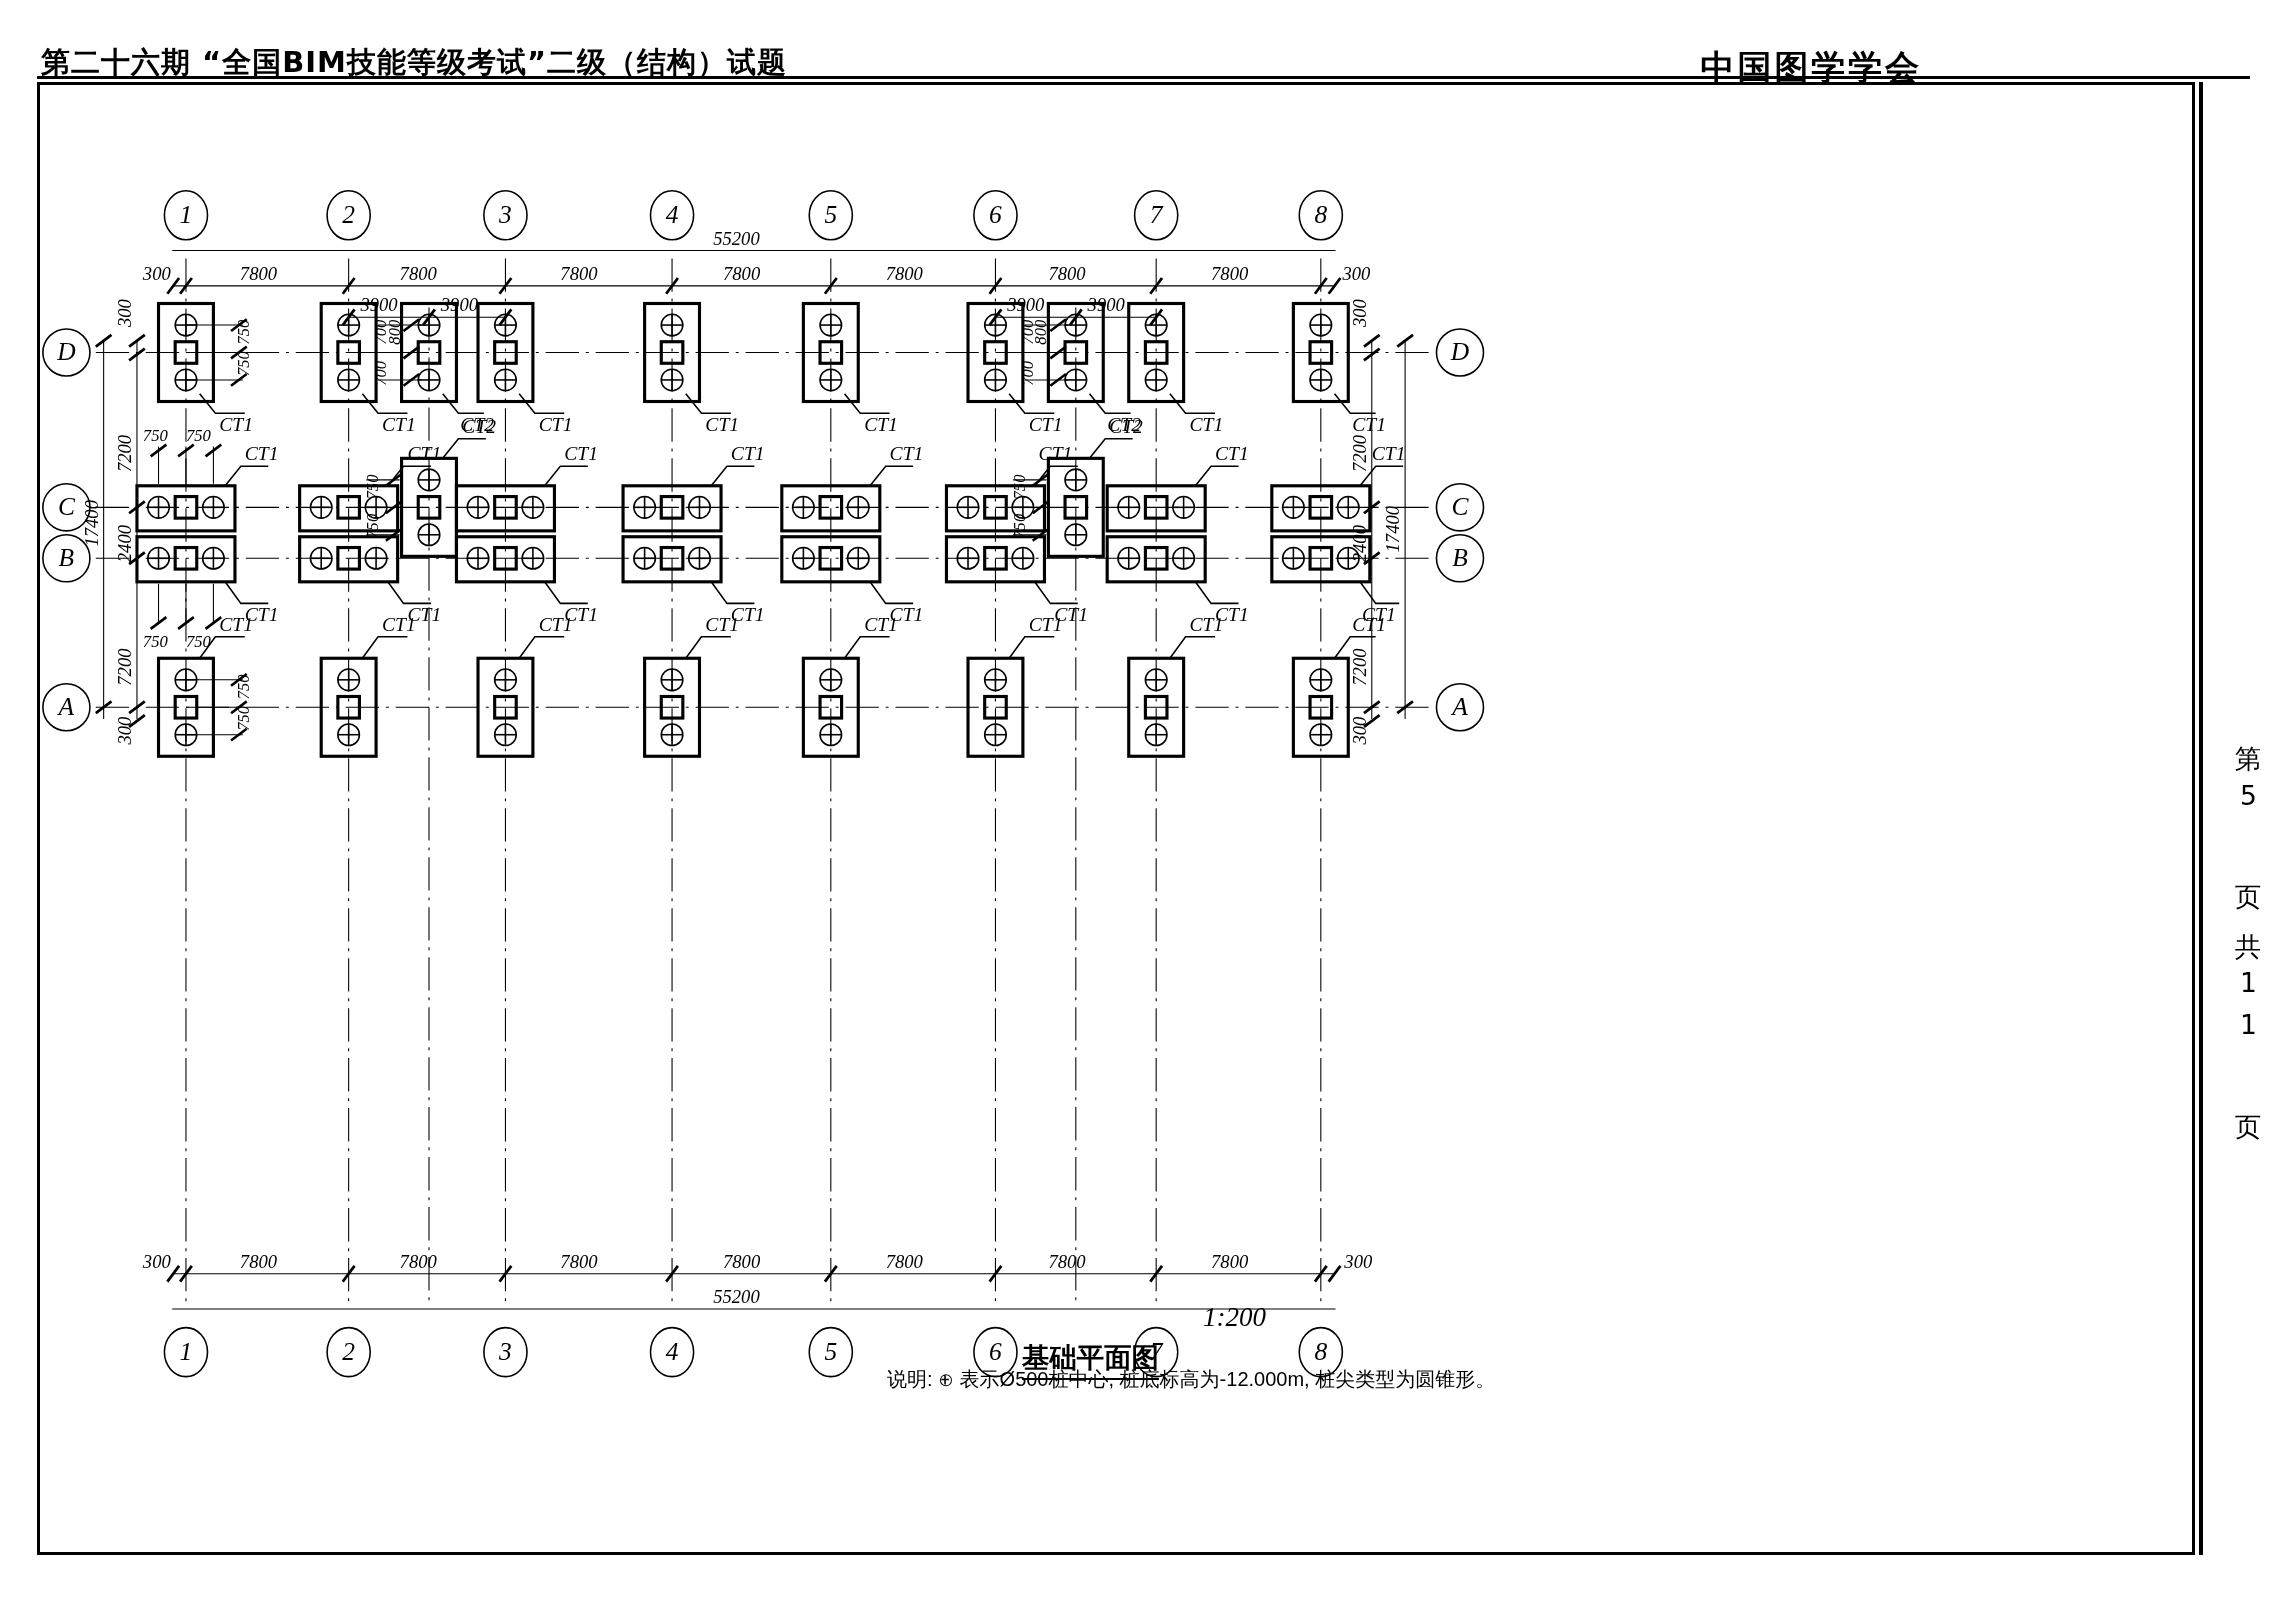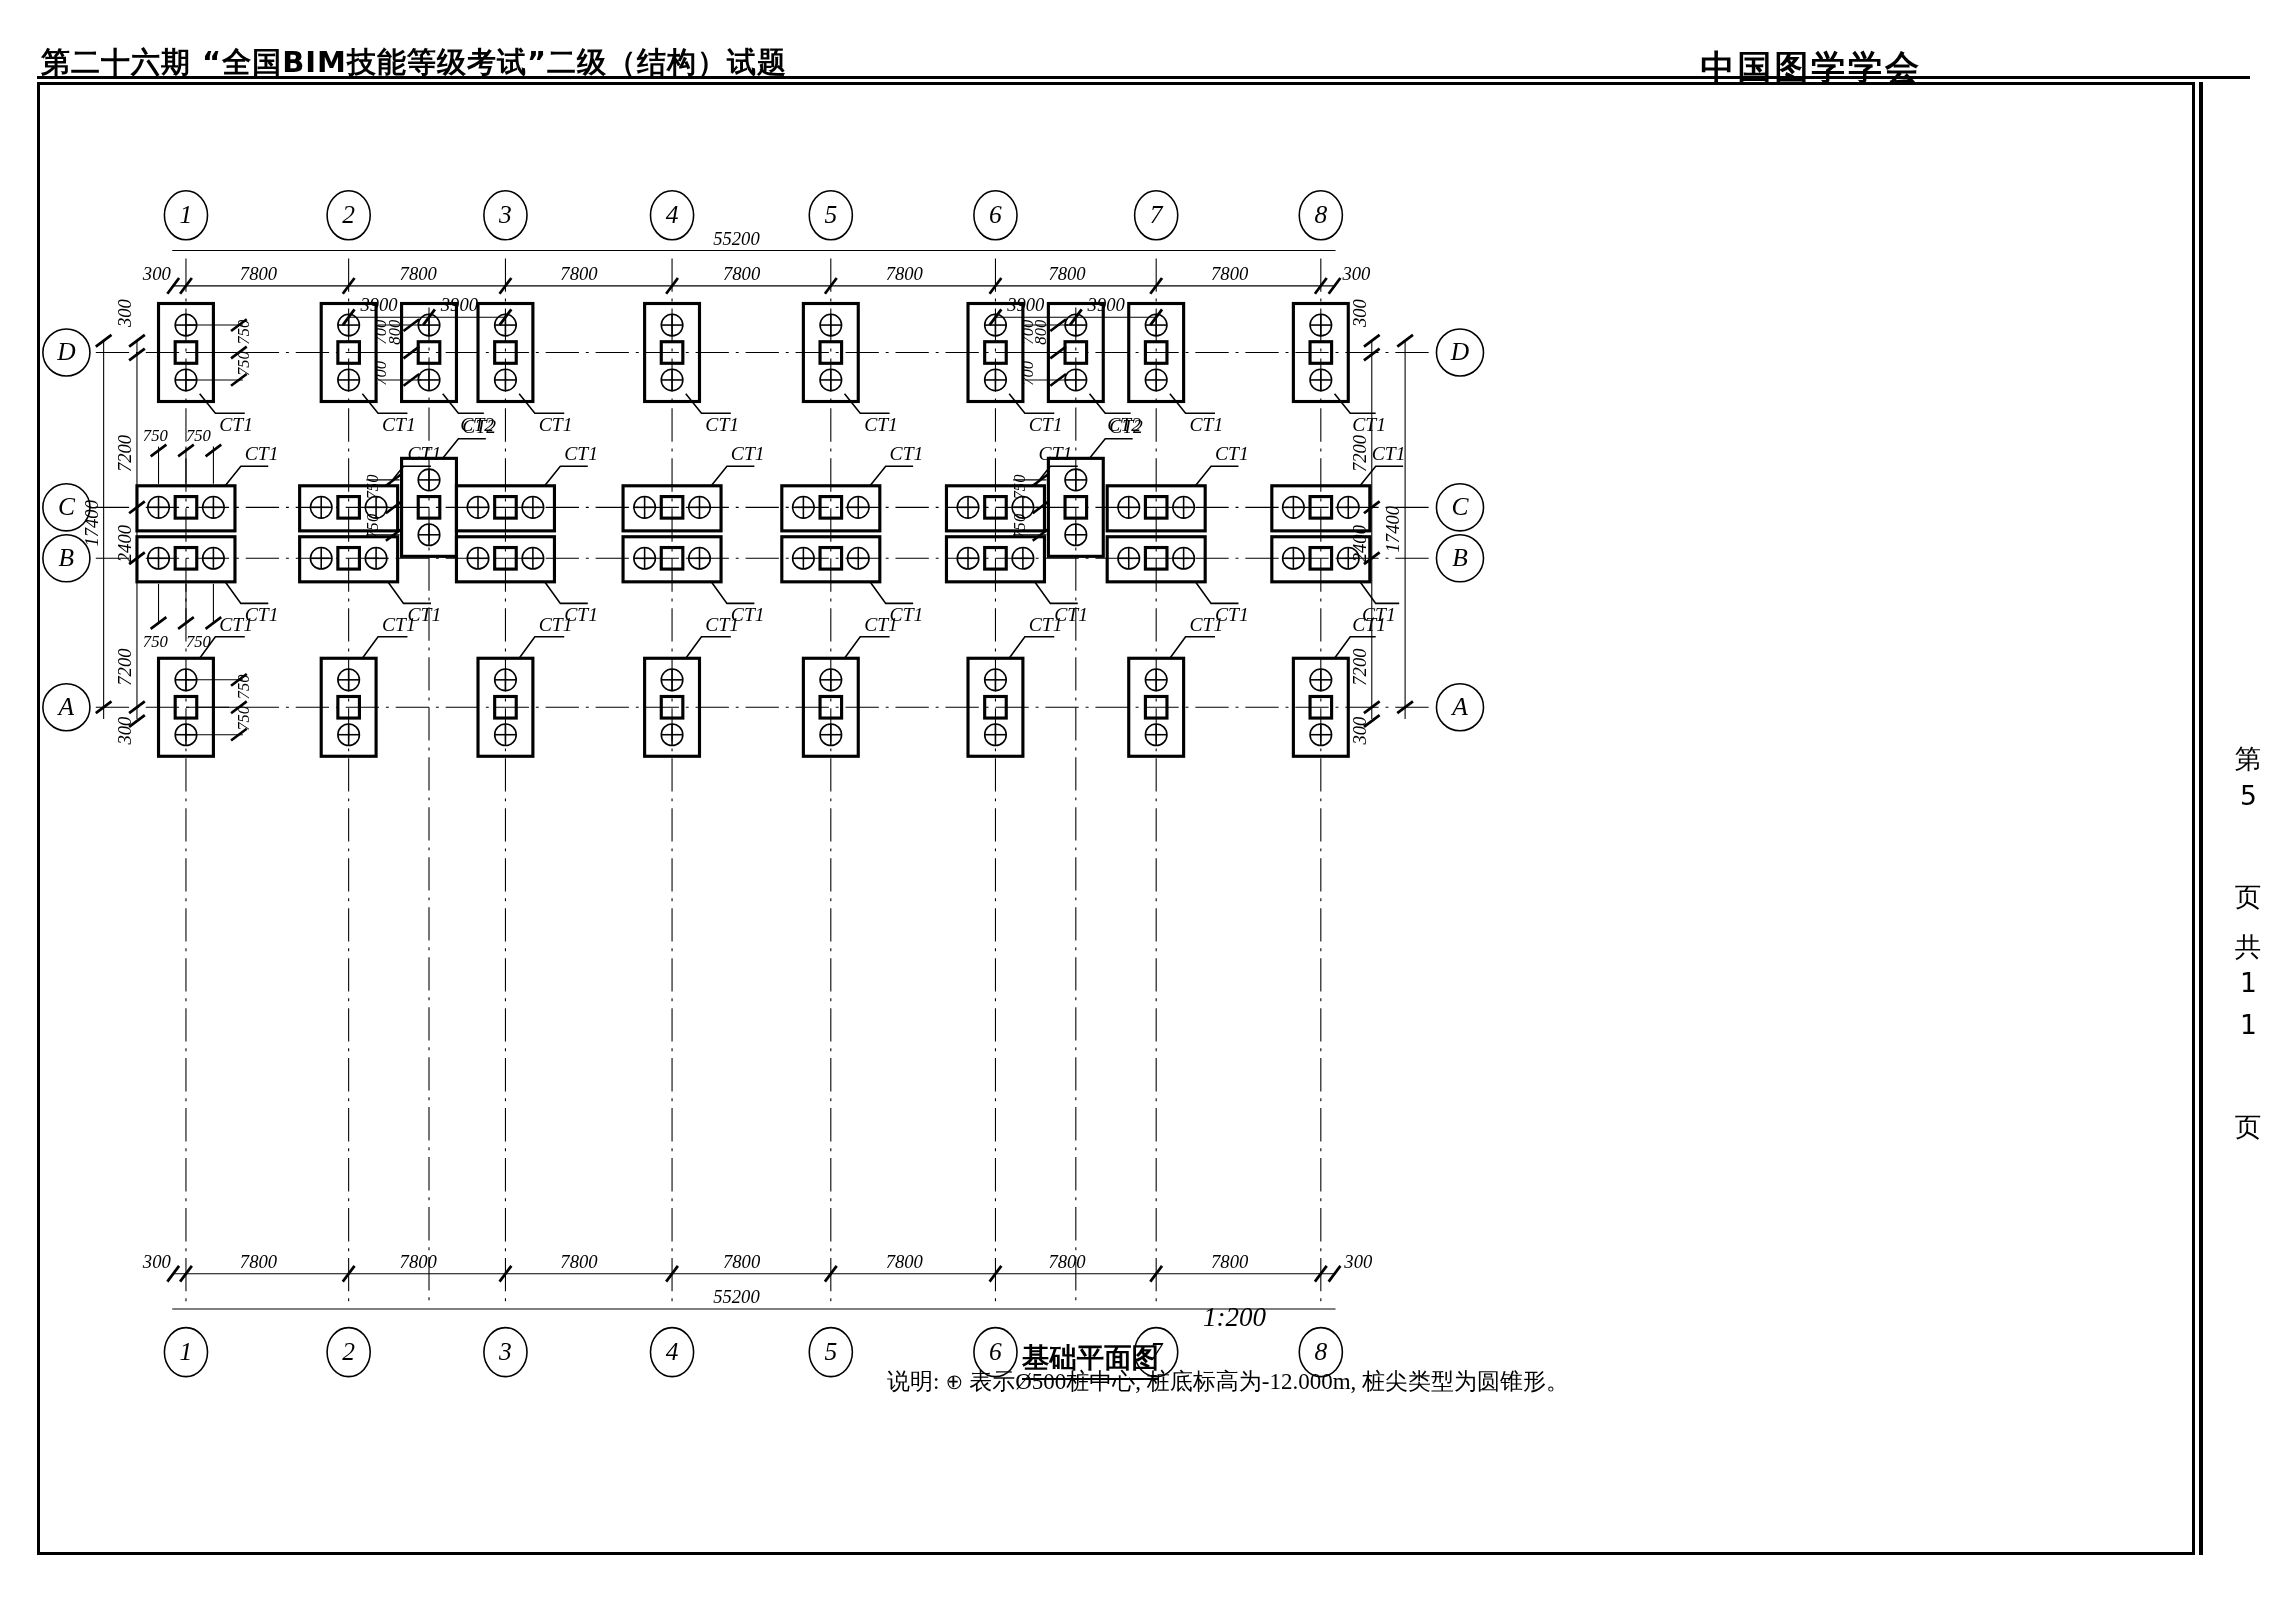--- a/index.html
+++ b/index.html
@@ -27,22 +27,22 @@
            white-space:nowrap;}
 
   
   #dwg{position:absolute;left:37px;top:82px;}
 
   
   #caption{position:absolute;left:1022px;top:1296px;font-size:27.4px;font-weight:700;
            font-family:"DejaVu Sans",sans-serif;border-bottom:2px solid #000;padding-bottom:2px;margin-top:44px;}
   #caption-scale{position:absolute;left:1203px;top:1302px;font-size:27px;
                  font-family:"Liberation Serif",serif;font-style:italic;}
-  #note{position:absolute;left:887px;top:1366px;font-size:23px;
-        font-family:Liberation Serif, serif;white-space:nowrap;}
+  #note{position:absolute;left:887px;top:1366px;font-size:20px;
+        font-family:Liberation Sans, sans-serif;white-space:nowrap;}
 </style>
 </head>
 <body>
 
 <div id="header">
   <div id="hdr-title">第二十六期 “全国BIM技能等级考试”二级（结构）试题</div>
   <div id="hdr-org">中国图学学会</div>
   <div id="hdr-rule"></div>
 </div>
 

